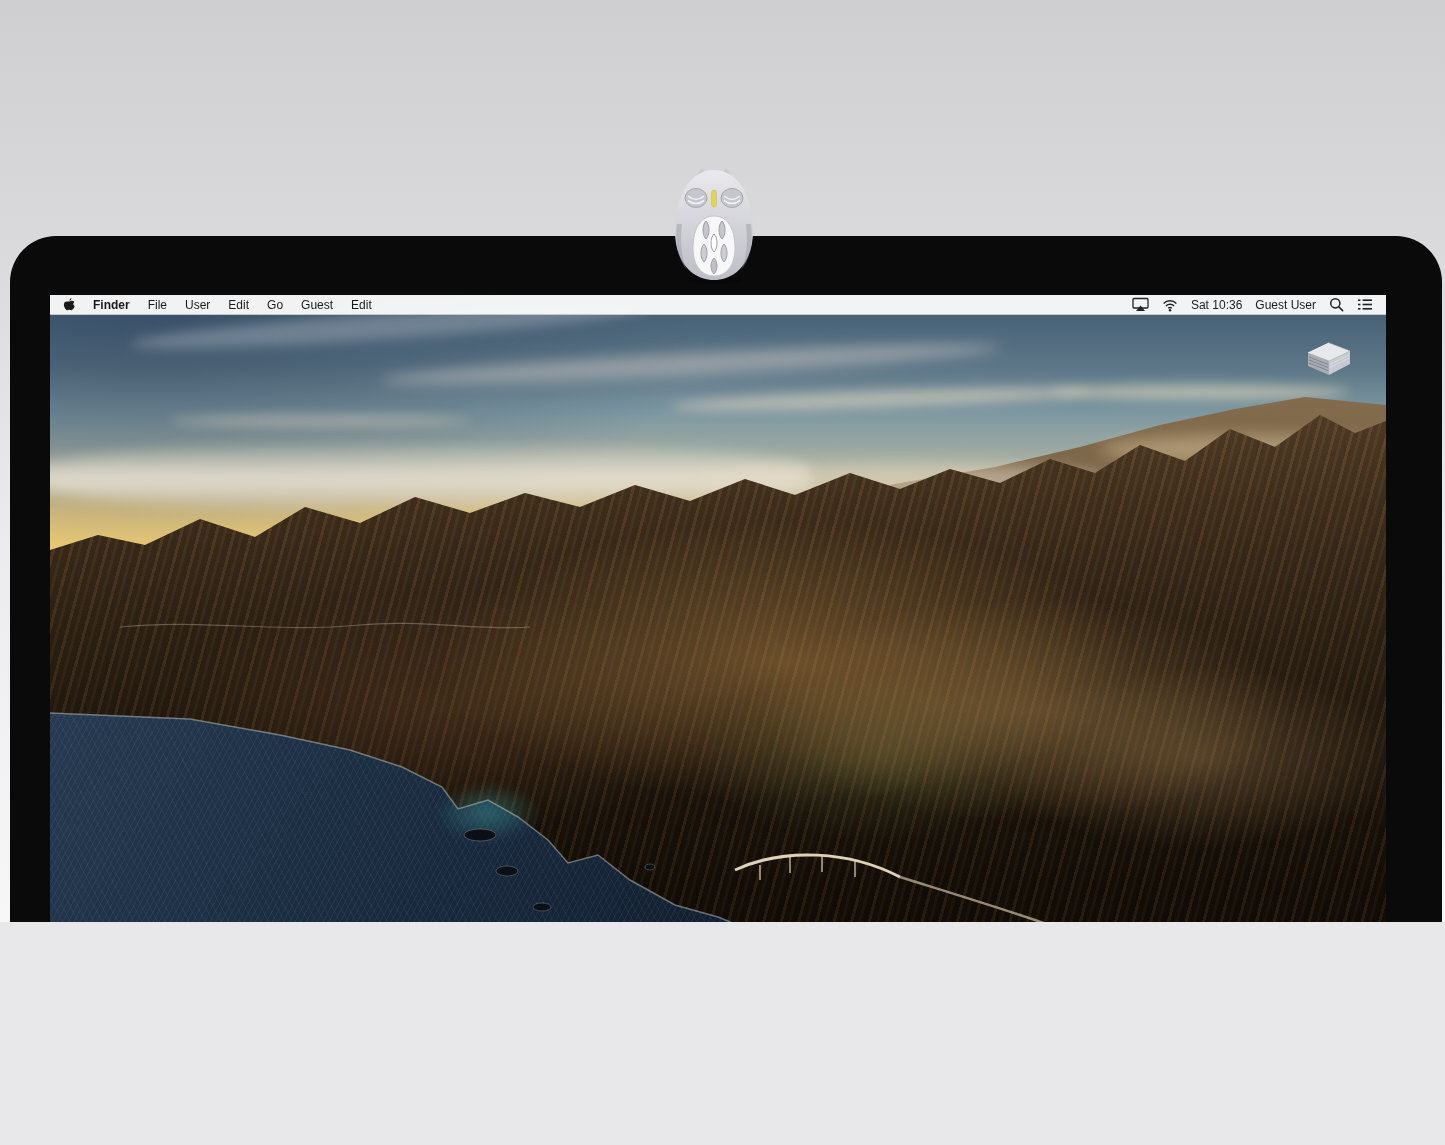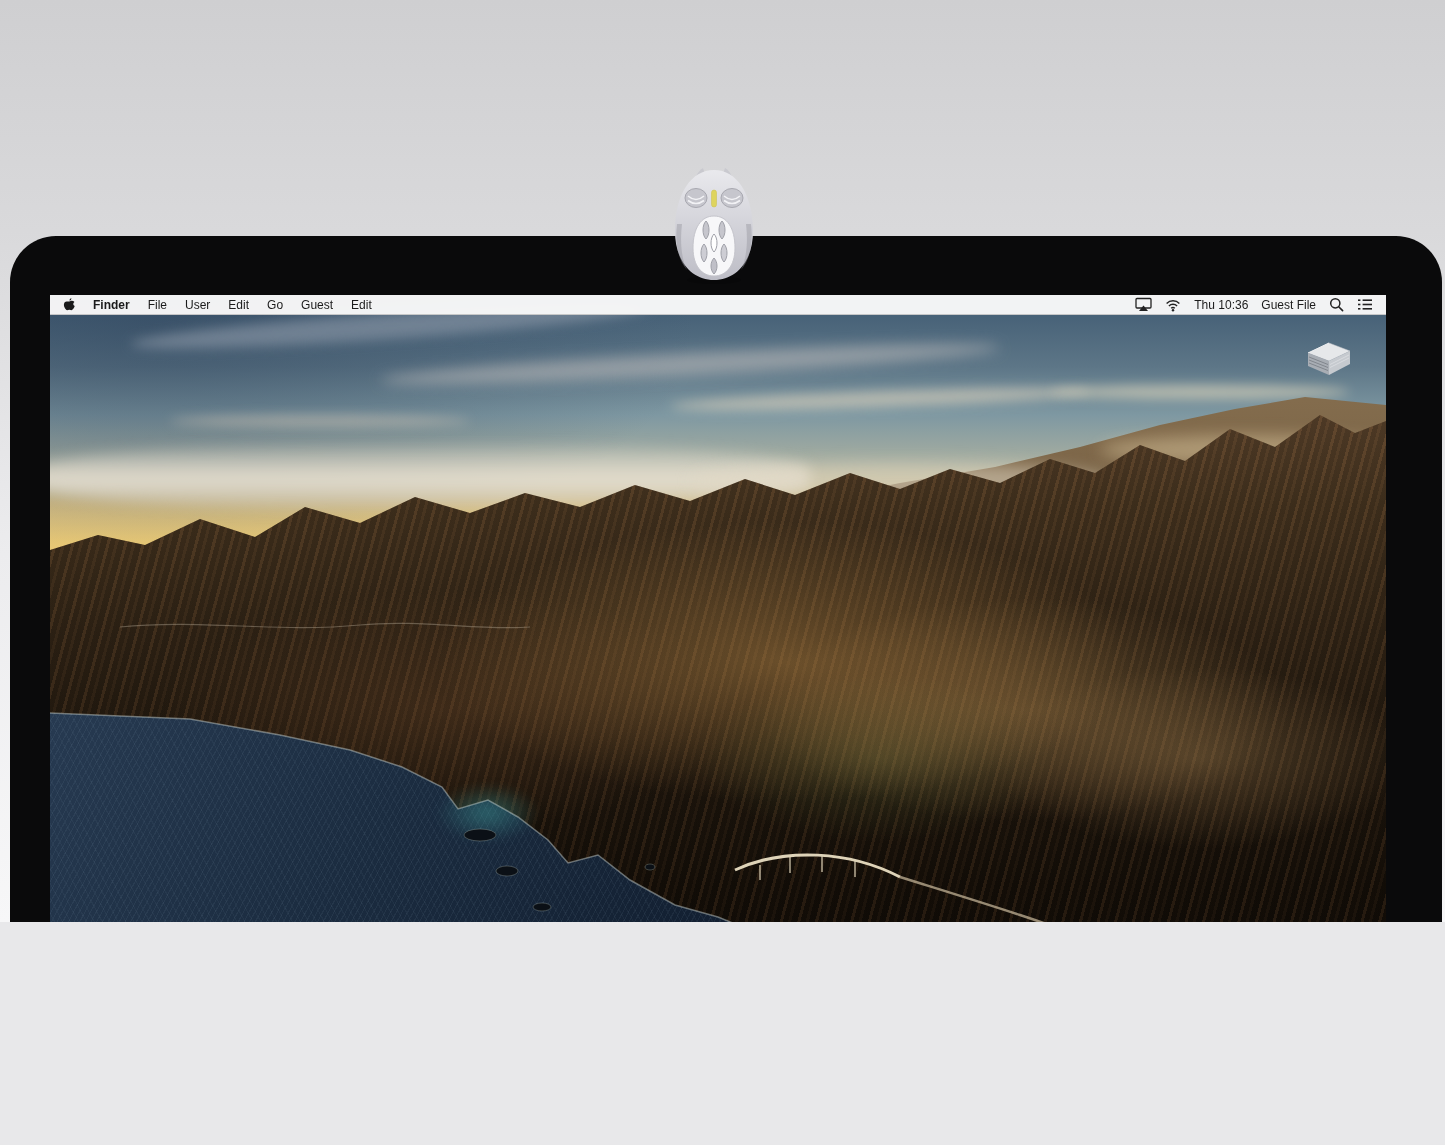--- a/index.html
+++ b/index.html
@@ -180,22 +180,22 @@
         <svg width="17" height="15" viewBox="0 0 17 15">
           <rect x="1" y="1.5" width="15" height="9.5" rx="1" fill="none" stroke="#222" stroke-width="1.3"></rect>
           <polygon points="8.5,8.5 13,14 4,14" fill="#222"></polygon>
         </svg>
         <svg width="16" height="14" viewBox="0 0 16 14">
           <path d="M1.6,5.4 a9,9 0 0 1 12.8,0" fill="none" stroke="#222" stroke-width="1.4"></path>
           <path d="M3.9,7.9 a5.8,5.8 0 0 1 8.2,0" fill="none" stroke="#222" stroke-width="1.4"></path>
           <path d="M6.2,10.3 a2.6,2.6 0 0 1 3.6,0" fill="none" stroke="#222" stroke-width="1.4"></path>
           <circle cx="8" cy="12.3" r="1.2" fill="#222"></circle>
         </svg>
-        <span>Thu 10:36</span>
-        <span>Guest File</span>
+        <span>Sat 10:36</span>
+        <span>Guest User</span>
         <svg width="15" height="15" viewBox="0 0 15 15">
           <circle cx="6.3" cy="6.3" r="4.6" fill="none" stroke="#222" stroke-width="1.5"></circle>
           <line x1="9.7" y1="9.7" x2="13.6" y2="13.6" stroke="#222" stroke-width="1.6" stroke-linecap="round"></line>
         </svg>
         <svg width="16" height="13" viewBox="0 0 16 13">
           <g stroke="#222" stroke-width="1.6">
             <line x1="1" y1="2.2" x2="3.4" y2="2.2"></line>
               <line x1="5.6" y1="2.2" x2="15" y2="2.2"></line>
             <line x1="1" y1="6.5" x2="3.4" y2="6.5"></line>
               <line x1="5.6" y1="6.5" x2="15" y2="6.5"></line>

